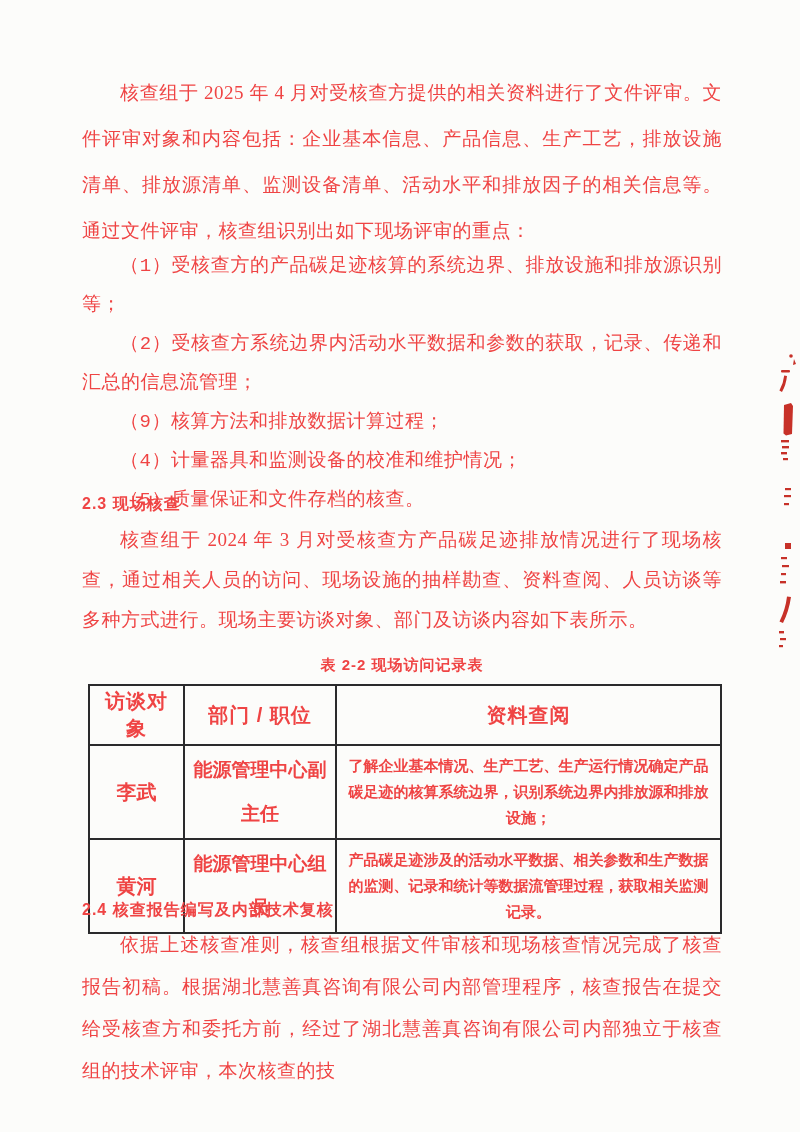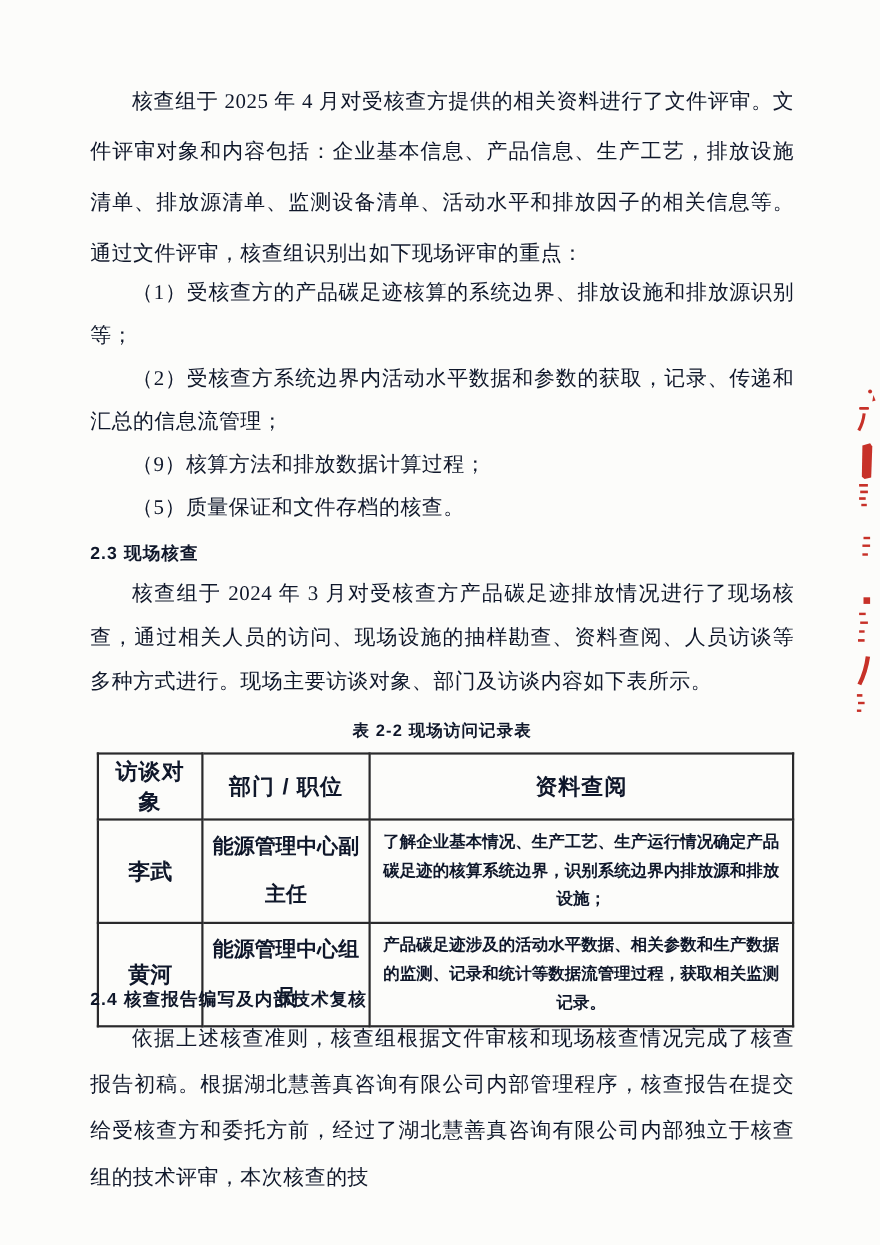--- a/index.html
+++ b/index.html
@@ -1,34 +1,34 @@
 <!DOCTYPE html>
 <html lang="zh"><head>
 <meta charset="utf-8">
 <style>
   html,body{margin:0;padding:0;background:#e8e8e8;}
   .page{
     position:relative;
     width:800px;height:1132px;
     margin:0 auto;
     background:#fcfcfa;
-    color:#0f172a;
+    color:#ef4444;
     font-family:"Liberation Serif","DejaVu Serif",serif;
     overflow:hidden;
   }
   .block{position:absolute;left:82px;width:640px;}
   .body-text{
     font-size:19px;
     text-align:justify;
     letter-spacing:0.5px;
   }
   .indent{text-indent:38px;}
   .para1{top:70px;line-height:46px;}
   .focus-list{top:247px;line-height:39px;}
-  .focus-list p{margin:0;text-indent:38px;text-align:justify;}
+  .focus-list p{margin:0;text-indent:38px;text-align:justify;font-family:Liberation Mono, monospace;}
   .heading{
     font-family:"Liberation Sans","DejaVu Sans",sans-serif;
     font-weight:bold;
     font-size:16px;
     line-height:28px;
     letter-spacing:1px;
   }
   .h23{top:490px;}
   .para2{top:520px;line-height:40px;}
   .table-caption{
@@ -87,20 +87,21 @@
 <body>
 
 <div class="page">
 
   <div class="block body-text indent para1">核查组于 2025 年 4 月对受核查方提供的相关资料进行了文件评审。文件评审对象和内容包括：企业基本信息、产品信息、生产工艺，排放设施清单、排放源清单、监测设备清单、活动水平和排放因子的相关信息等。通过文件评审，核查组识别出如下现场评审的重点：</div>
 
   <div class="block body-text focus-list">
     <p>（1）受核查方的产品碳足迹核算的系统边界、排放设施和排放源识别等；</p>
     <p>（2）受核查方系统边界内活动水平数据和参数的获取，记录、传递和汇总的信息流管理；</p>
     <p>（9）核算方法和排放数据计算过程；</p>
+    <p>（4）计量器具和监测设备的校准和维护情况；</p>
     <p>（5）质量保证和文件存档的核查。</p>
   </div>
 
   <div class="block heading h23">2.3 现场核查</div>
 
   <div class="block body-text indent para2">核查组于 2024 年 3 月对受核查方产品碳足迹排放情况进行了现场核查，通过相关人员的访问、现场设施的抽样勘查、资料查阅、人员访谈等多种方式进行。现场主要访谈对象、部门及访谈内容如下表所示。</div>
 
   <div class="block table-caption">表 2-2 现场访问记录表</div>
 
   <table class="visit">

